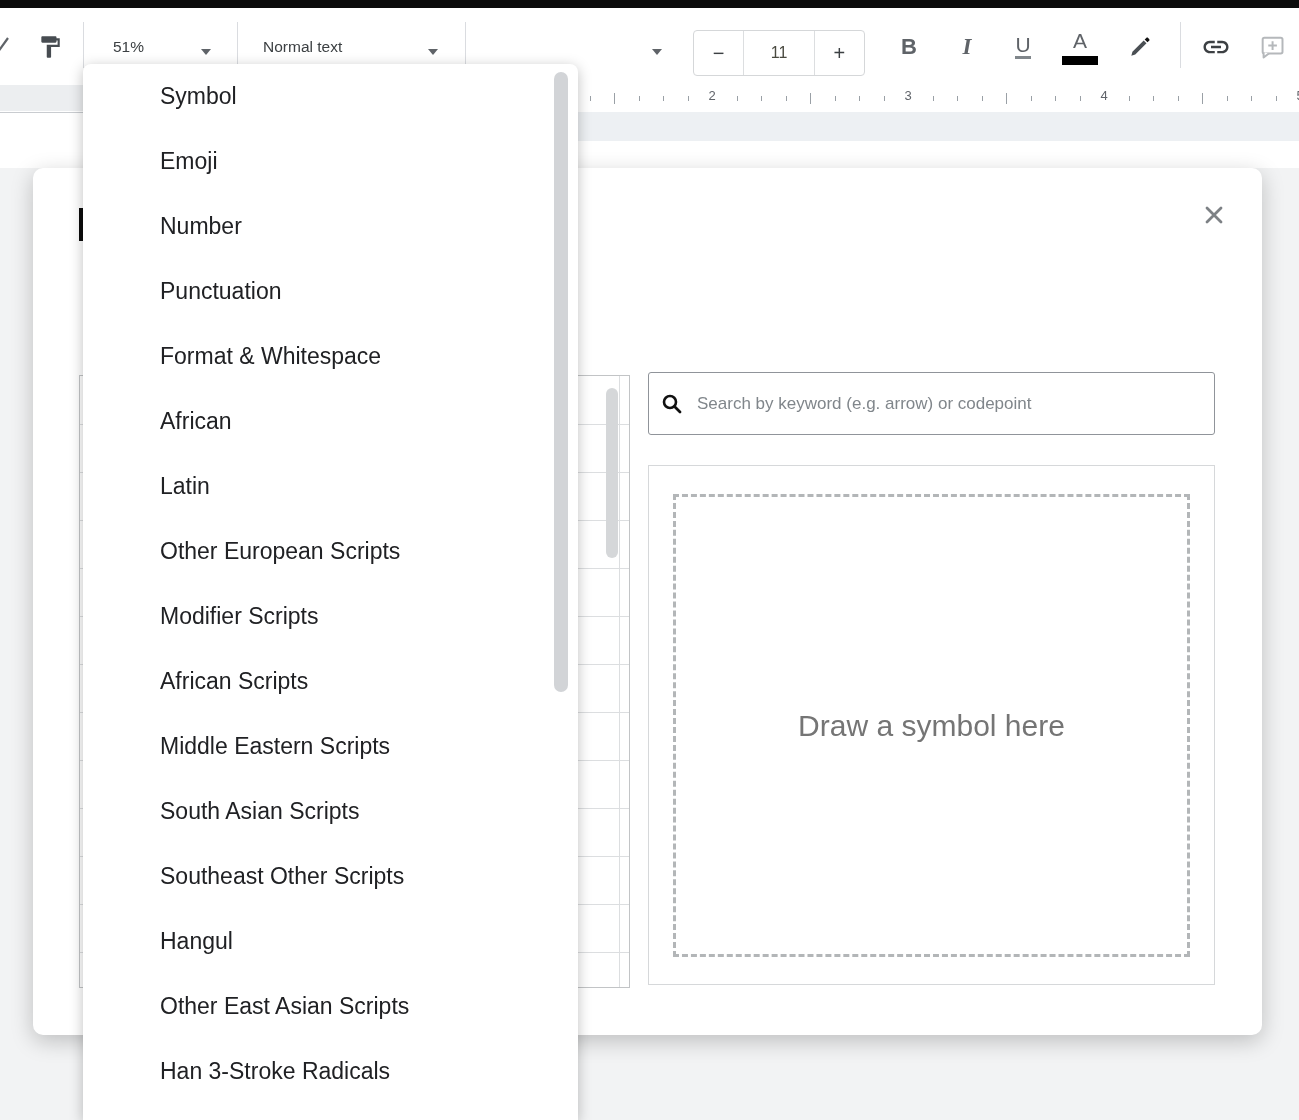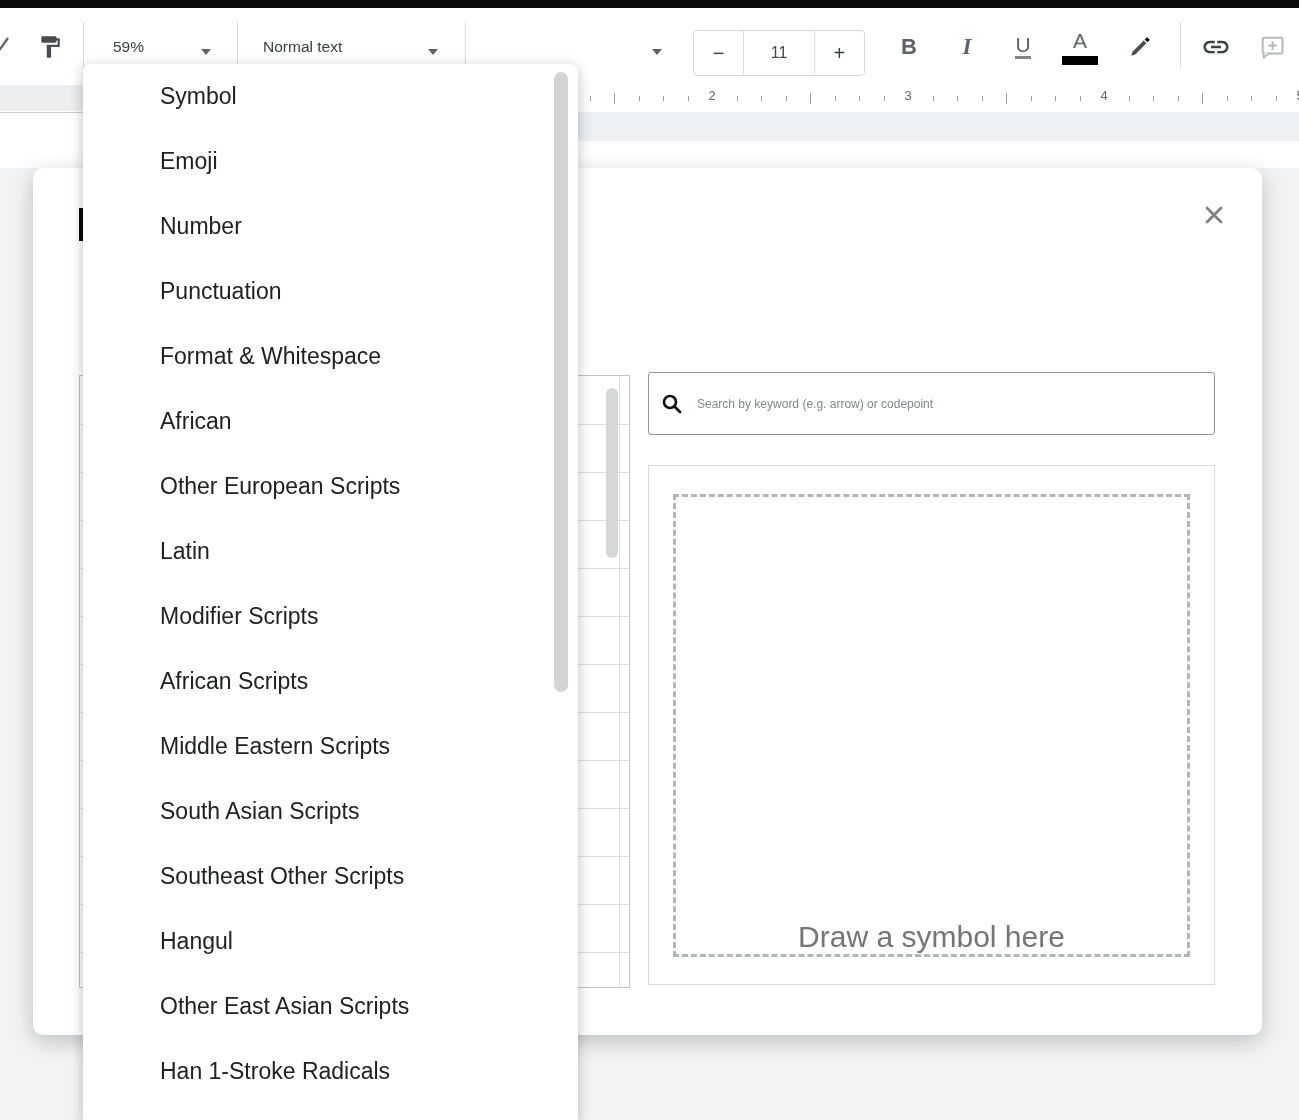--- a/index.html
+++ b/index.html
@@ -43,28 +43,28 @@
   .title-frag{position:absolute;left:46px;top:40px;width:6px;height:33px;background:#0c0c0c;}
   .close-btn{position:absolute;left:1166px;top:32px;width:30px;height:30px;display:flex;
     align-items:center;justify-content:center;cursor:pointer;}
   .grid{position:absolute;left:46px;top:207px;width:551px;height:613px;
     border:1px solid #c2c4c6;box-sizing:border-box;background:#fff;}
   .grid-line-v{position:absolute;top:0;width:1px;height:100%;background:#dcdee0;}
   .grid-line-h{position:absolute;left:0;height:1px;width:100%;background:#dcdee0;}
   .grid-scroll{position:absolute;left:573px;top:220px;width:12px;height:170px;border-radius:6px;background:#d5d7d9;}
   .search-box{position:absolute;left:615px;top:204px;width:567px;height:63px;border:1px solid #90949a;
     border-radius:3px;box-sizing:border-box;display:flex;align-items:center;background:#fff;}
-  .search-box input{border:none;outline:none;flex:1;font-size:12px;color:#202124;
+  .search-box input{border:none;outline:none;flex:1;font-size:17px;color:#202124;
     font-family:"Liberation Sans",sans-serif;background:transparent;}
   .search-box input::placeholder{color:#80868b;}
   .search-icon-wrap{width:46px;display:flex;align-items:center;justify-content:center;}
   .draw-outer{position:absolute;left:615px;top:297px;width:567px;height:520px;
     border:1px solid #d6d8da;box-sizing:border-box;background:#fff;}
   .draw-dashed{position:absolute;left:640px;top:326px;width:517px;height:463px;
-    border:3px dashed #b3b6b8;box-sizing:border-box;display:flex;align-items:flex-end;justify-content:center;}
+    border:3px dashed #b3b6b8;box-sizing:border-box;display:flex;align-items:center;justify-content:center;}
   .draw-hint{font-size:30px;color:#757575;}
   
   .dropdown{position:absolute;left:83px;top:64px;width:495px;height:1056px;background:#fff;
     border-radius:8px 8px 0 0;box-shadow:0 3px 14px rgba(0,0,0,.25);z-index:4;}
   .menu-item{height:65px;display:flex;align-items:center;padding-left:77px;
     font-size:23px;color:#202124;cursor:pointer;white-space:nowrap;}
   .dd-scroll{position:absolute;right:10px;top:8px;width:14px;height:620px;border-radius:7px;background:#d2d4d7;}
 </style>
 </head>
 <body>
@@ -80,21 +80,21 @@
         <polyline points="-2,9 4,16 14,2" fill="none" stroke="#5f6368" stroke-width="2.2"></polyline>
       </svg>
     </div>
     <div class="tb-icon" style="left:32px;width:36px;">
       <svg width="26" height="26" viewBox="0 0 24 24">
         <path fill="#474c51" d="M18 4V3c0-.55-.45-1-1-1H5c-.55 0-1 .45-1 1v4c0 .55.45 1 1 1h12c.55 0 1-.45 1-1V6h1v4H9v11c0 .55.45 1 1 1h2c.55 0 1-.45 1-1v-9h8V4h-3z"></path>
       </svg>
     </div>
     <div class="tb-sep" style="left:83px;"></div>
 
-    <div class="tb-label" style="left:113px;">59%</div>
+    <div class="tb-label" style="left:113px;">51%</div>
     <div class="tb-arrow" style="left:201px;"></div>
     <div class="tb-sep" style="left:237px;"></div>
 
     <div class="tb-label" style="left:263px;">Normal text</div>
     <div class="tb-arrow" style="left:428px;"></div>
     <div class="tb-sep" style="left:465px;"></div>
 
     <div class="tb-label" style="left:489px;margin-top:48px;">Arial</div>
     <div class="tb-arrow" style="left:652px;"></div>
 
@@ -226,27 +226,27 @@
   </div>
 
   <div class="dropdown">
     <div id="category-menu">
         <div class="menu-item">Symbol</div>
         <div class="menu-item">Emoji</div>
         <div class="menu-item">Number</div>
         <div class="menu-item">Punctuation</div>
         <div class="menu-item">Format &amp; Whitespace</div>
         <div class="menu-item">African</div>
+        <div class="menu-item">Latin</div>
         <div class="menu-item">Other European Scripts</div>
-        <div class="menu-item">Latin</div>
         <div class="menu-item">Modifier Scripts</div>
         <div class="menu-item">African Scripts</div>
         <div class="menu-item">Middle Eastern Scripts</div>
         <div class="menu-item">South Asian Scripts</div>
         <div class="menu-item">Southeast Other Scripts</div>
         <div class="menu-item">Hangul</div>
         <div class="menu-item">Other East Asian Scripts</div>
-        <div class="menu-item">Han 1-Stroke Radicals</div>
+        <div class="menu-item">Han 3-Stroke Radicals</div>
       </div>
     <div class="dd-scroll"></div>
   </div>
 
 </div>
 
 </body></html>

